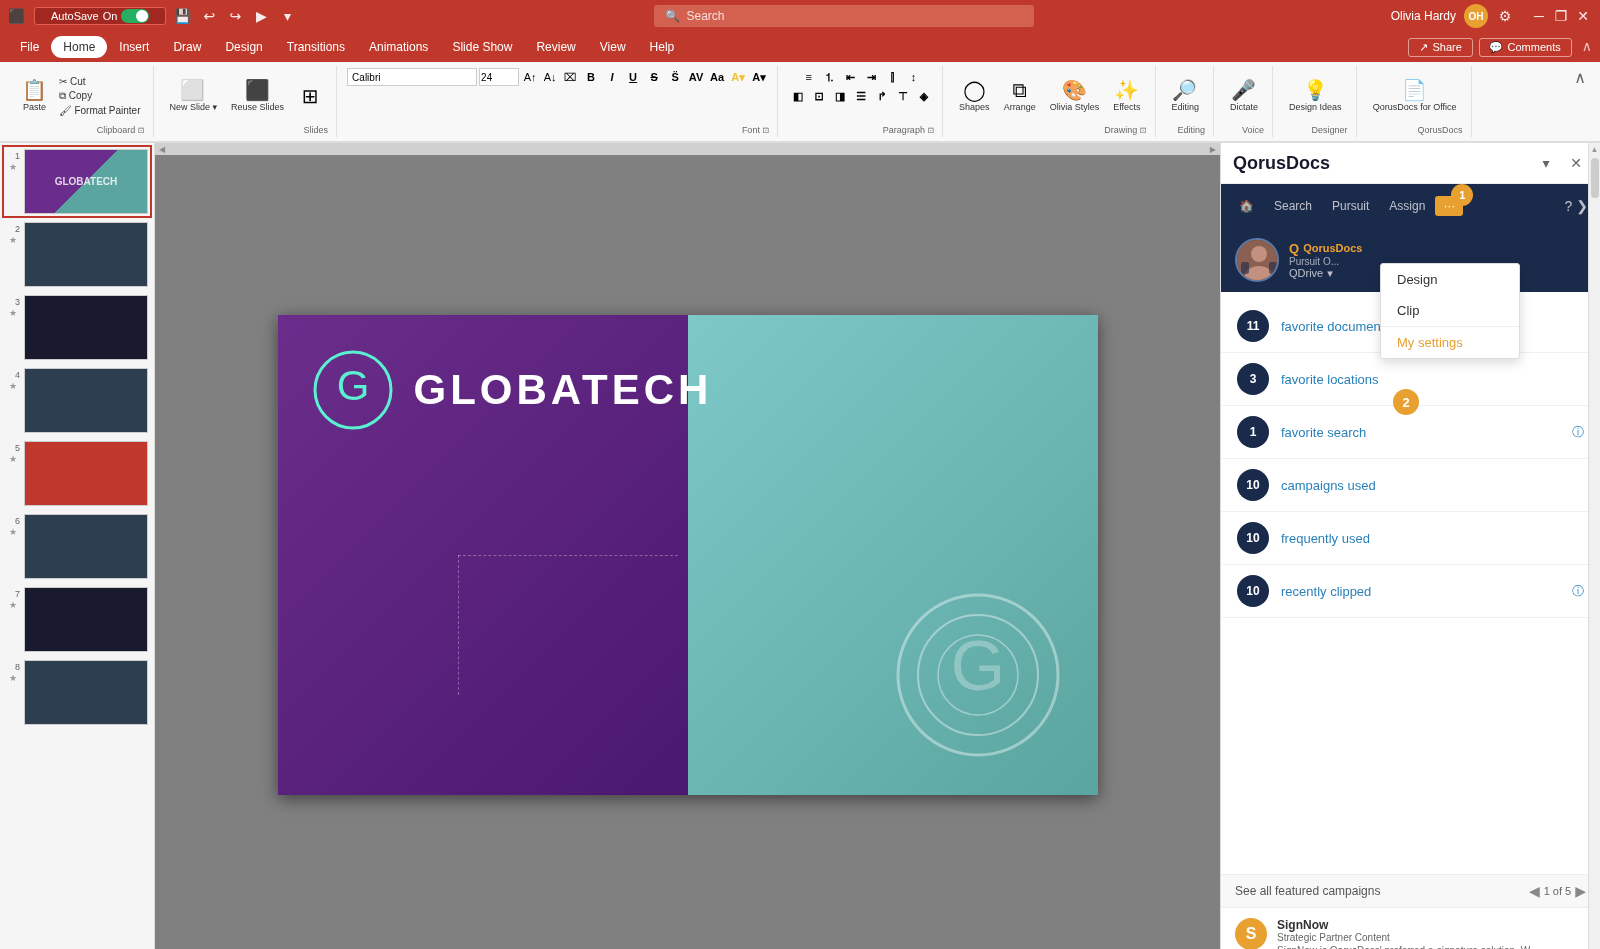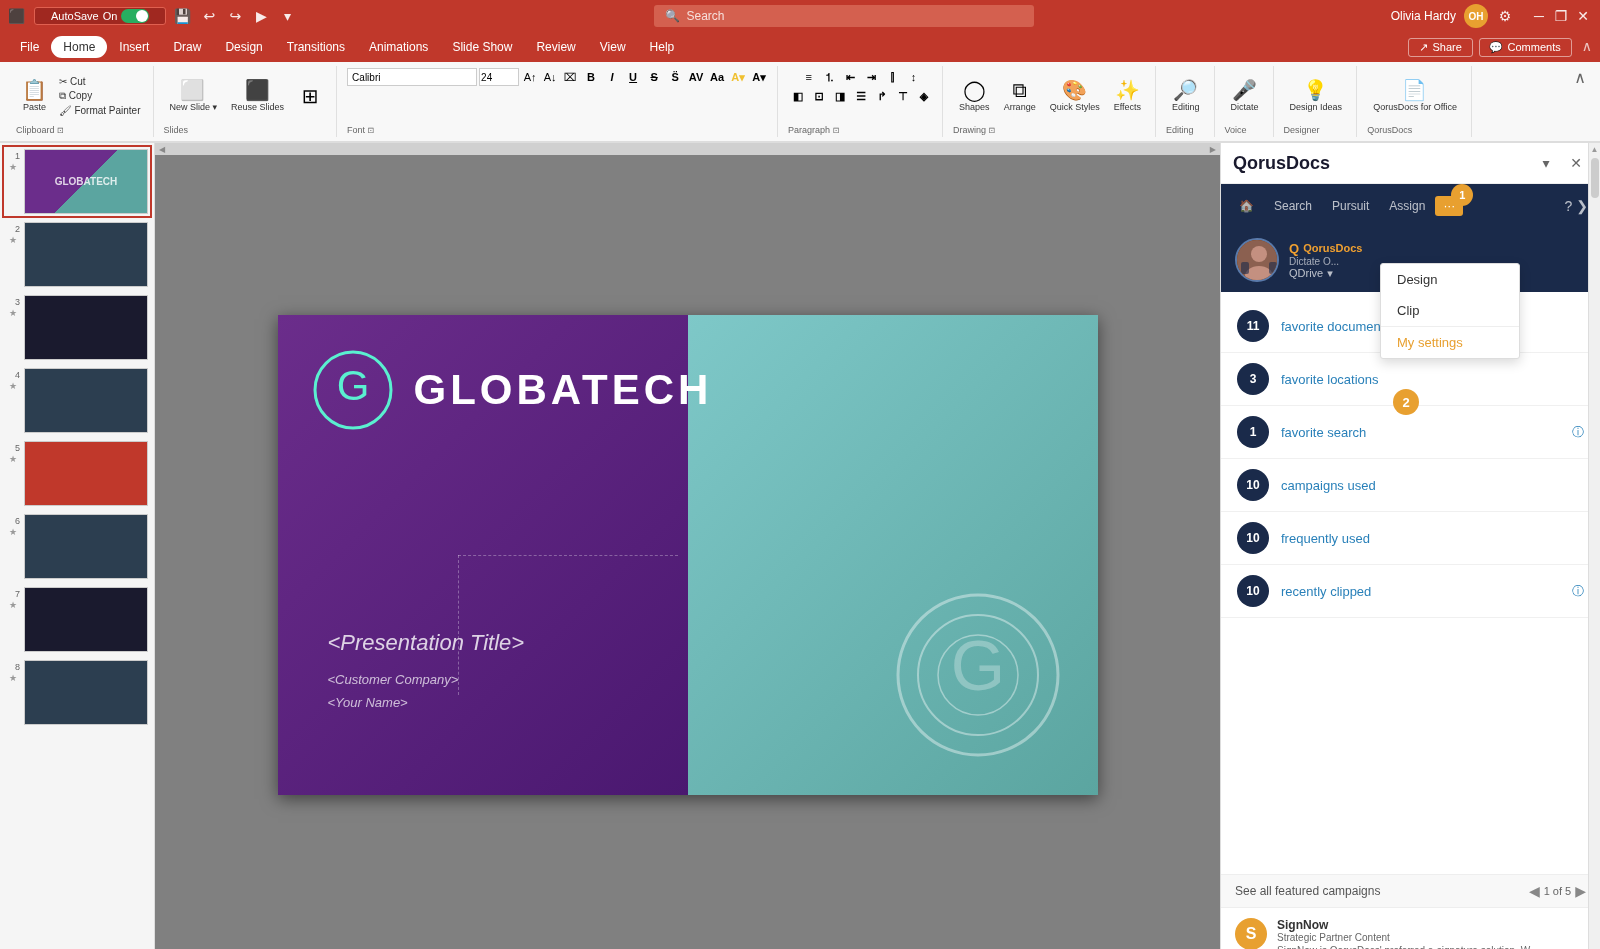--- a/index.html
+++ b/index.html
@@ -108,21 +108,21 @@
       flex-direction: column;
       align-items: stretch;
       border-right: 1px solid #e0e0e0;
       padding: 2px 8px;
       min-width: fit-content;
     }
     .ribbon-group:last-child { border-right: none; }
     .ribbon-group-label {
       font-size: 9px;
       color: #666;
-      text-align: left;
+      text-align: right;
       margin-top: auto;
       padding-top: 2px;
     }
     .ribbon-items { display: flex; gap: 2px; align-items: center; flex: 1; }
     .ribbon-btn {
       display: flex; flex-direction: column; align-items: center; justify-content: center;
       padding: 2px 6px; cursor: pointer; border-radius: 2px; font-size: 10px;
       min-width: 36px; gap: 2px;
     }
     .ribbon-btn .btn-icon { font-size: 20px; line-height: 1; }
@@ -494,21 +494,21 @@
         <div class="ribbon-btn">
           <span class="btn-icon">◯</span>
           <span class="btn-label">Shapes</span>
         </div>
         <div class="ribbon-btn">
           <span class="btn-icon">⧉</span>
           <span class="btn-label">Arrange</span>
         </div>
         <div class="ribbon-btn">
           <span class="btn-icon">🎨</span>
-          <span class="btn-label">Quick Styles</span>
+          <span class="btn-label">Olivia Styles</span>
         </div>
         <div class="ribbon-btn">
           <span class="btn-icon">✨</span>
           <span class="btn-label">Effects</span>
         </div>
       </div>
       <div class="ribbon-group-label">Drawing <span style="font-size:8px;">⊡</span></div>
     </div>
 
     <div class="ribbon-group">
@@ -639,25 +639,20 @@
       <div class="slide-logo">
         <div style="position:relative;width:90px;height:90px;">
           <svg width="90" height="90">
             <circle cx="45" cy="45" r="38" fill="none" stroke="#5af0d0" stroke-width="3"></circle>
             <text x="45" y="55" text-anchor="middle" fill="#5af0d0" font-size="42" font-weight="200" font-family="Arial">G</text>
           </svg>
         </div>
         <div class="logo-text">GLOBATECH</div>
       </div>
 
-      <div class="slide-title-block">
-        <div class="slide-pres-title">&lt;Presentation Title&gt;</div>
-        <div class="slide-subtitle">&lt;Customer Company&gt;</div>
-        <div class="slide-subtitle">&lt;Your Name&gt;</div>
-      </div>
 
       <div style="position:absolute;right:0;top:0;width:50%;height:100%;overflow:hidden;display:flex;align-items:center;justify-content:center;">
 
         <svg width="200" height="200" style="position:absolute;right:20px;bottom:20px;opacity:0.4;">
           <circle cx="100" cy="100" r="80" fill="none" stroke="white" stroke-width="3"></circle>
           <circle cx="100" cy="100" r="60" fill="none" stroke="white" stroke-width="2"></circle>
           <circle cx="100" cy="100" r="40" fill="none" stroke="white" stroke-width="1.5"></circle>
           <text x="100" y="115" text-anchor="middle" fill="white" font-size="70" font-weight="200" font-family="Arial" opacity="0.7">G</text>
         </svg>
       </div>
@@ -702,21 +697,21 @@
           <ellipse cx="22" cy="38" rx="14" ry="10" fill="#c49080"></ellipse>
           <rect x="4" y="24" width="8" height="12" rx="2" fill="#1a2a4a" opacity="0.6"></rect>
           <rect x="32" y="24" width="8" height="12" rx="2" fill="#1a2a4a" opacity="0.6"></rect>
         </svg>
       </div>
       <div class="profile-info">
         <div style="display:flex;align-items:center;gap:4px;">
           <span class="qorus-logo-small">Q</span>
           <span style="font-size:11px;color:#f0a030;font-weight:bold;">QorusDocs</span>
         </div>
-        <div class="profile-welcome">Dictate O...</div>
+        <div class="profile-welcome">Pursuit O...</div>
         <div class="profile-drive">
           <span>QDrive</span>
           <span>▾</span>
         </div>
       </div>
     </div>
 
     <div class="dropdown-menu">
       <div class="dropdown-item">Design</div>
       <div class="dropdown-item">Clip</div>

